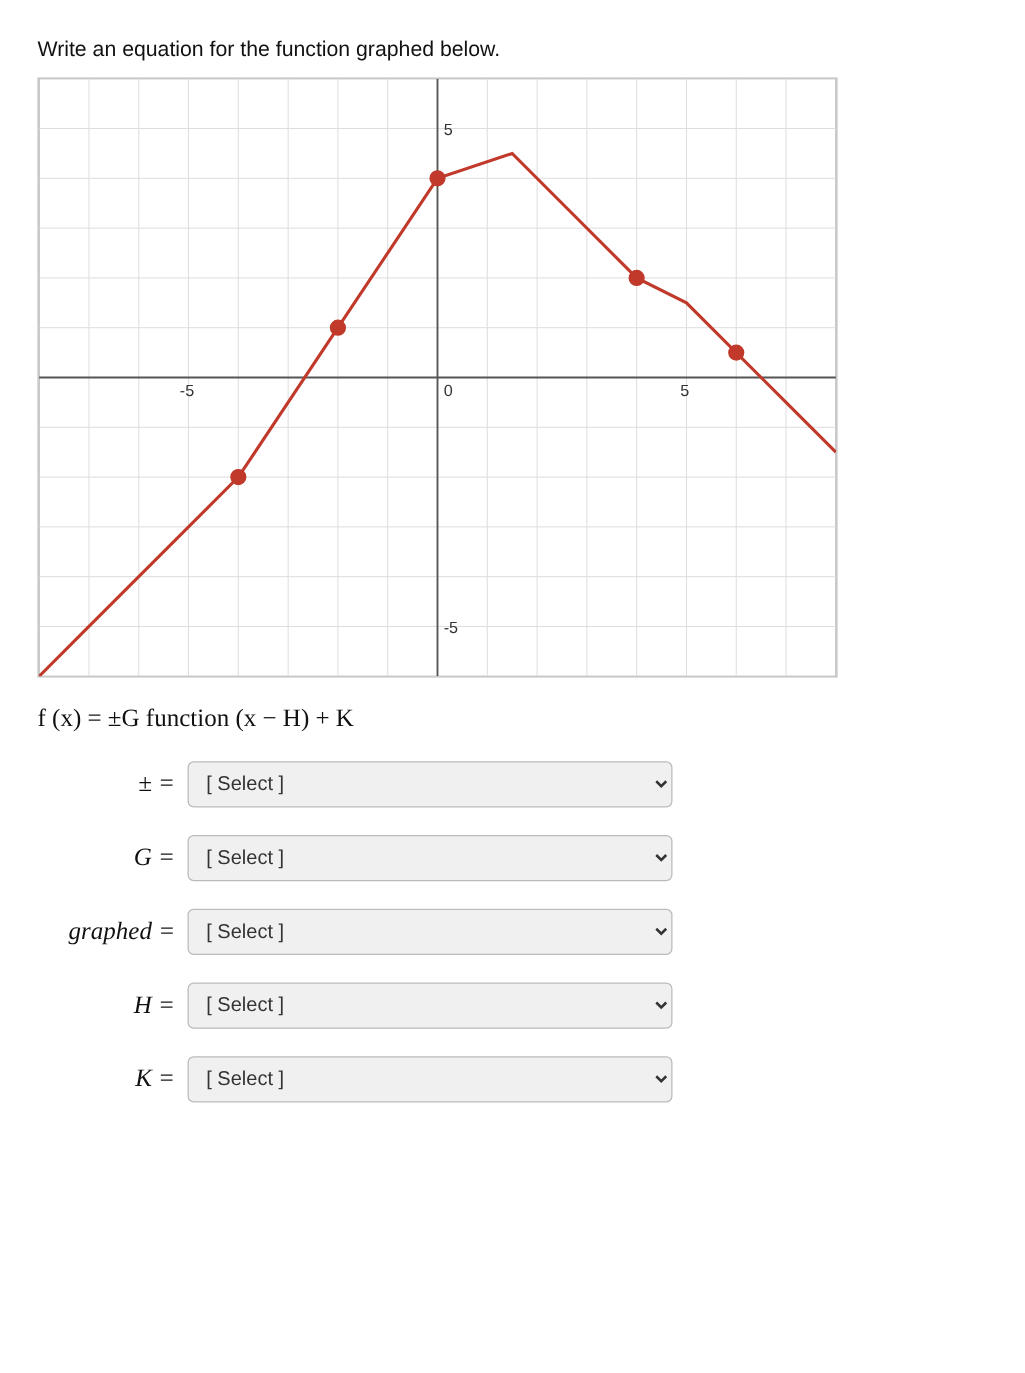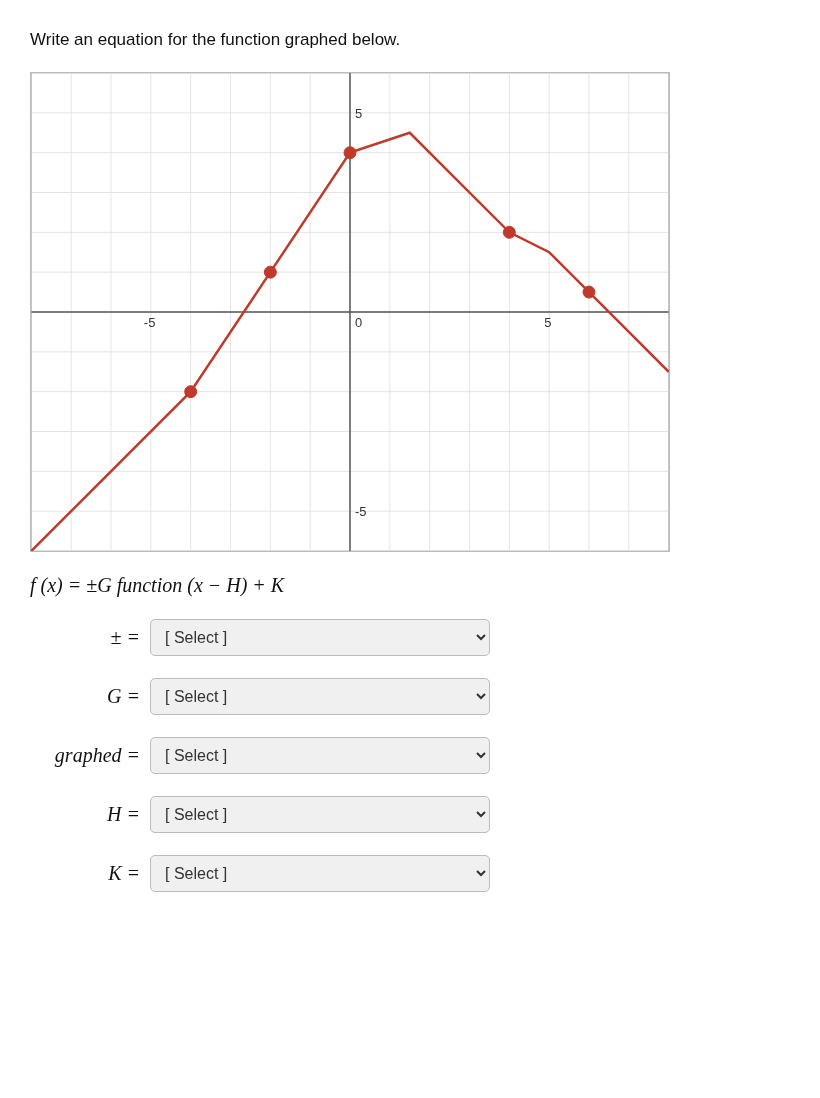--- a/index.html
+++ b/index.html
@@ -8,36 +8,35 @@
       font-family: Georgia, 'Times New Roman', serif;
       width: 820px;
       min-height: 1098px;
       padding: 30px 30px 30px 30px;
       color: #111;
     }
 
     .instruction {
       font-size: 17px;
       font-family: Arial, sans-serif;
-      margin-bottom: 22px;
+      margin-bottom: 12px;
       font-weight: normal;
     }
 
     .graph-container {
       width: 640px;
       height: 480px;
       margin-bottom: 22px;
       border: 1.5px solid #bbb;
       position: relative;
       background: #fff;
     }
 
     .formula-line {
       font-size: 20px;
-      font-style: italic;
       margin-bottom: 22px;
       margin-top: 4px;
       font-family: Georgia, serif;
     }
 
     .param-row {
       display: flex;
       align-items: center;
       margin-bottom: 22px;
       gap: 10px;
@@ -53,21 +52,21 @@
 
     .param-select {
       appearance: auto;
       -webkit-appearance: auto;
       background: #f0f0f0;
       border: 1.5px solid #bbb;
       border-radius: 5px;
       font-size: 16px;
       font-family: Arial, sans-serif;
       padding: 8px 36px 8px 10px;
-      width: 340px;
+      width: 388px;
       cursor: pointer;
       color: #333;
     }
 
     .graph-svg {
       width: 100%;
       height: 100%;
     }
   </style>
 </head>

